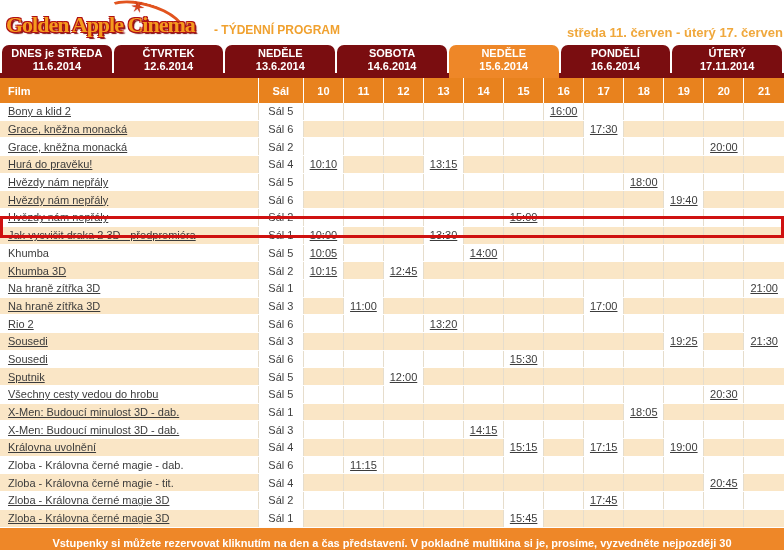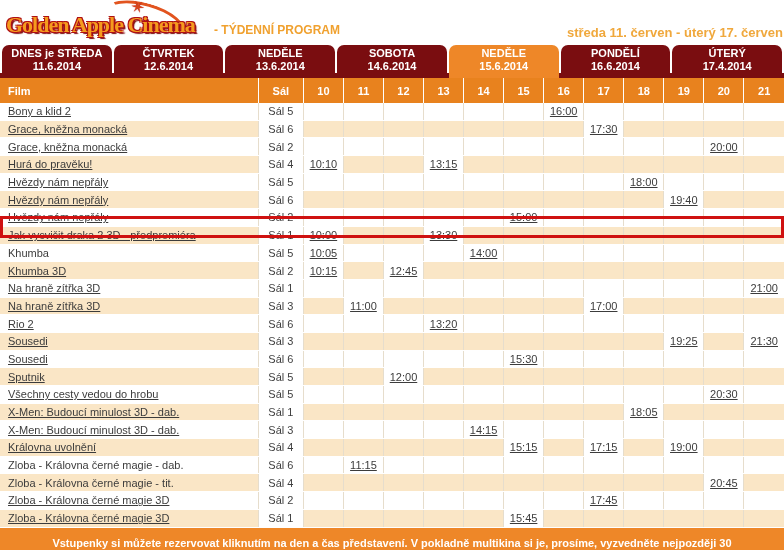--- a/index.html
+++ b/index.html
@@ -87,21 +87,21 @@
       <div class="tab active">
         <div class="tab-day">NEDĚLE</div>
         <div class="tab-date">15.6.2014</div>
       </div>
       <div class="tab">
         <div class="tab-day">PONDĚLÍ</div>
         <div class="tab-date">16.6.2014</div>
       </div>
       <div class="tab">
         <div class="tab-day">ÚTERÝ</div>
-        <div class="tab-date">17.4.2014</div>
+        <div class="tab-date">17.11.2014</div>
       </div>
     </div>
 
   <div id="table-wrap">
     <table>
       <colgroup id="cols">
           <col class="film">
           <col class="sal">
           <col class="hour">
           <col class="hour">

